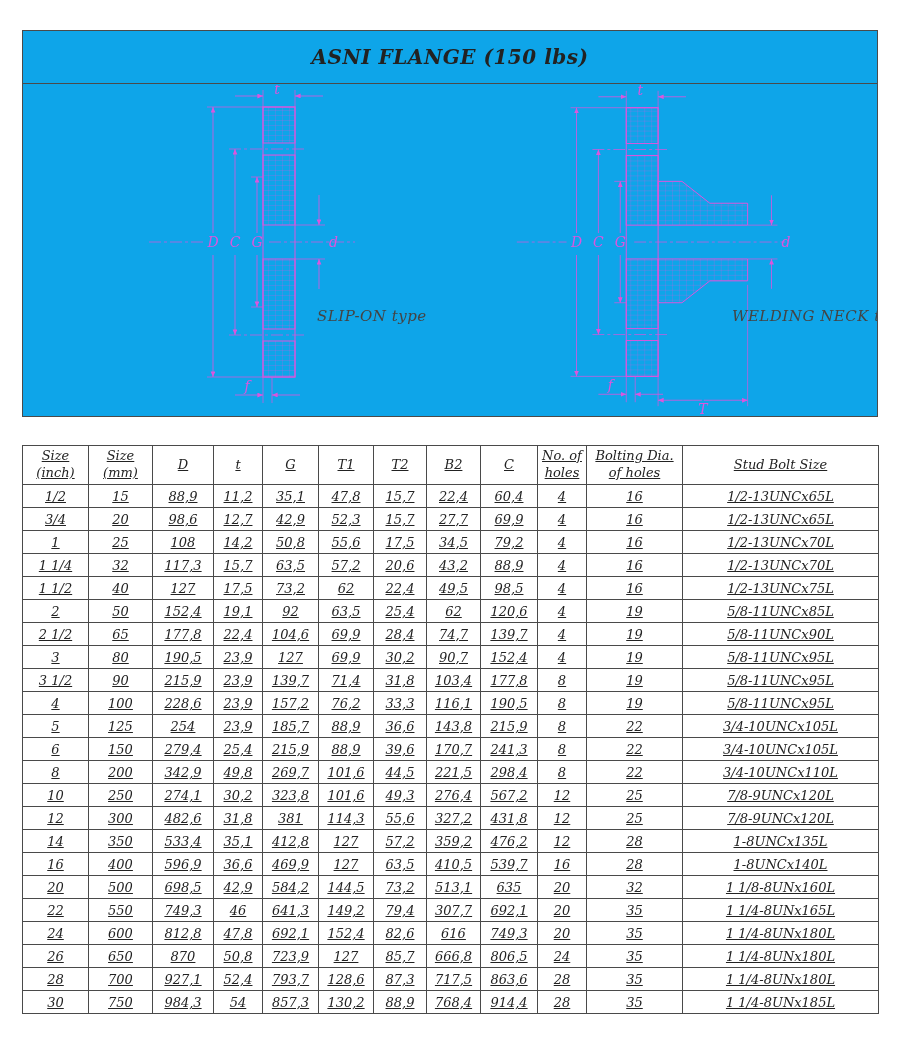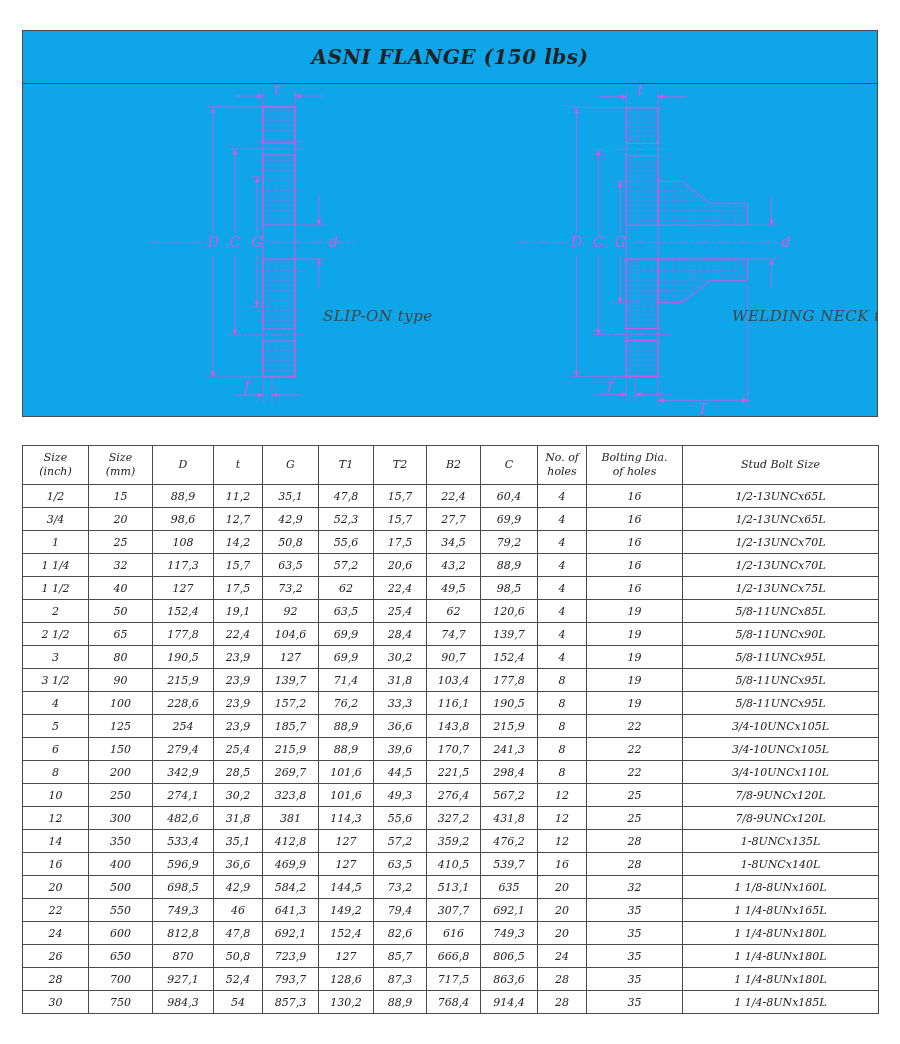--- a/index.html
+++ b/index.html
@@ -30,40 +30,41 @@
   }
   .drawing{position:relative;height:330px;}
   .drawing.left{width:360px;margin-top:1px;}
   .drawing.right{width:398px;margin-left:24px;margin-top:1px;}
   .caption{
     position:absolute;
     top:222px;
     font-style:italic;font-size:15px;color:#444;
     white-space:nowrap;letter-spacing:0.5px;
   }
-  .caption.cap-left{left:230px;}
+  .caption.cap-left{left:224px;}
   .caption.cap-right{left:255px;}
 
   
   .ln{stroke:var(--dwg);stroke-width:1;fill:none;}
   .hr{stroke:var(--dwg);stroke-width:1;}
   .wl{stroke:var(--dwg);stroke-width:0.7;fill:none;}
   .cl{stroke:var(--dwg);stroke-width:0.7;stroke-dasharray:12 3 3 3;fill:none;}
   .dl{stroke:var(--dwg);stroke-width:0.8;fill:none;}
   .lbl{fill:var(--dwg);stroke:none;font:italic 14px "DejaVu Serif", serif;}
   .mk{fill:var(--dwg);stroke:none;}
   .pl{stroke:var(--dwg);stroke-width:0.5;opacity:0.9;fill:none;}
 
   table.spec{
     margin-top:28px;
     width:856px;
     border-collapse:collapse;
     table-layout:fixed;
     font-style:italic;
-    font-size:11px;
+    font-size:13px;
+    text-decoration:underline;
   }
   table.spec th, table.spec td{
     border:1px solid #4a4a4a;
     text-align:center;
     vertical-align:middle;
     padding:0 1px;
     overflow:hidden;
   }
   table.spec th{
     font-weight:normal;
@@ -416,21 +417,21 @@
           <td>170,7</td>
           <td>241,3</td>
           <td>8</td>
           <td>22</td>
           <td>3/4-10UNCx105L</td>
         </tr>
         <tr>
           <td>8</td>
           <td>200</td>
           <td>342,9</td>
-          <td>28,5</td>
+          <td>49,8</td>
           <td>269,7</td>
           <td>101,6</td>
           <td>44,5</td>
           <td>221,5</td>
           <td>298,4</td>
           <td>8</td>
           <td>22</td>
           <td>3/4-10UNCx110L</td>
         </tr>
         <tr>

